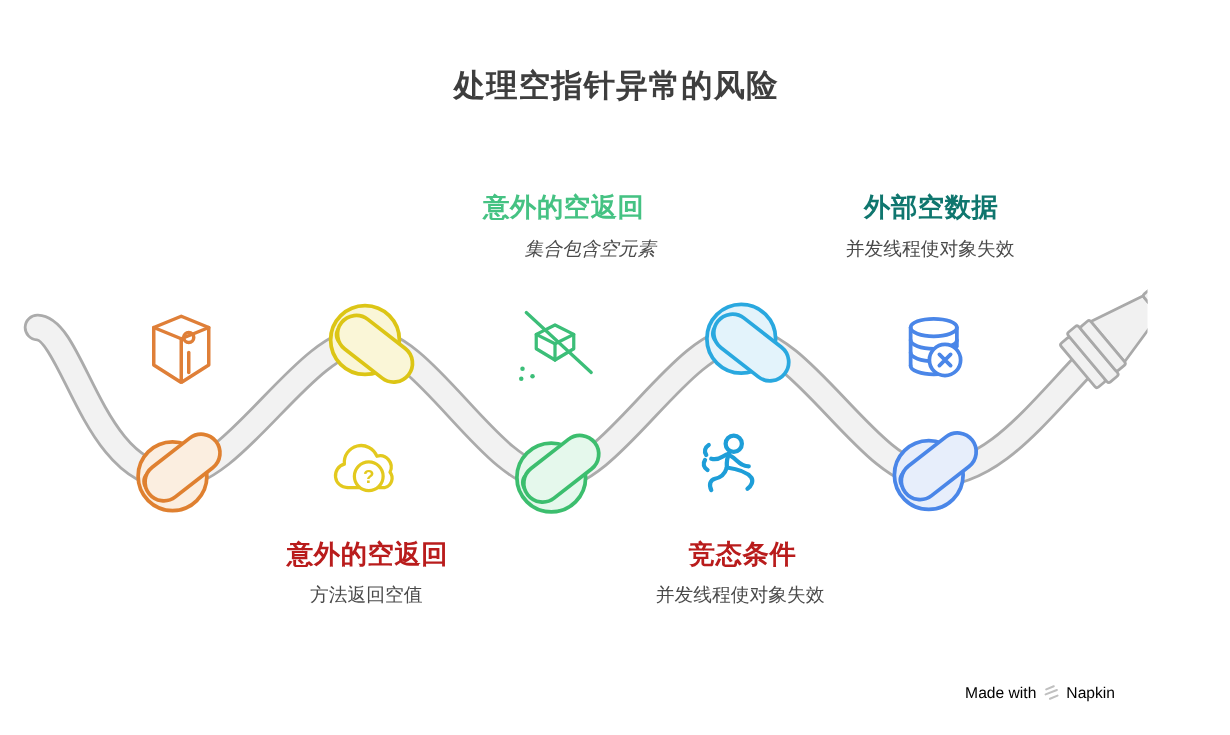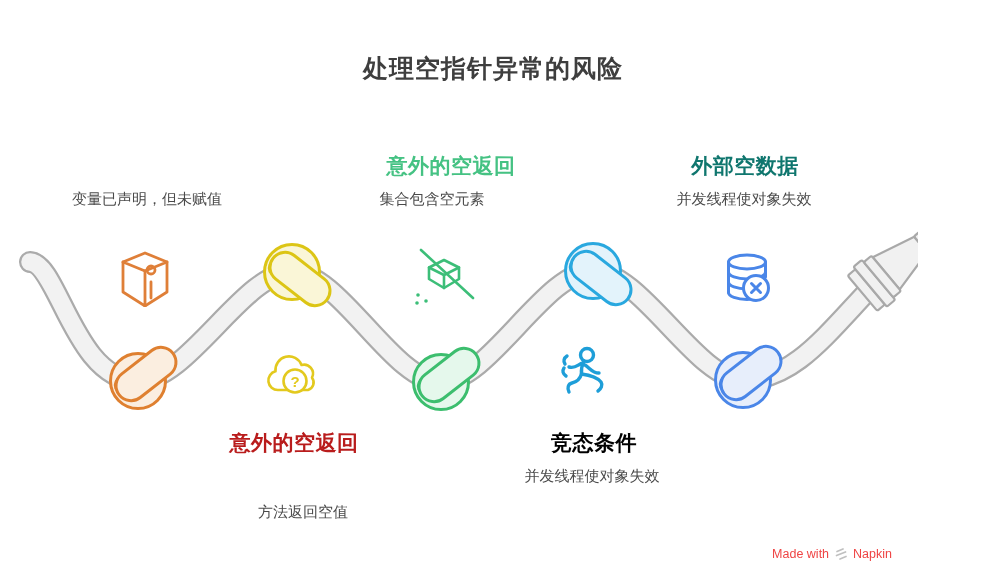--- a/index.html
+++ b/index.html
@@ -16,21 +16,21 @@
   .rope-outer{fill:none;stroke:var(--rope-s,#ABABAB);stroke-width:22;stroke-linecap:round;}
   .rope-inner{fill:none;stroke:var(--rope-f,#F2F2F2);stroke-width:17.5;stroke-linecap:round;}
   
   .knot .k-ring{fill:var(--kf,#eee);stroke:var(--kc,#999);stroke-width:3;}
   .knot .k-hole{fill:#fff;stroke:var(--kc,#999);stroke-width:2.5;}
   .knot .k-cap{fill:var(--kf,#eee);stroke:var(--kc,#999);stroke-width:3;}
   
   .nozzle-part{fill:#F1F1F1;stroke:#A9A9A9;stroke-width:2.2;stroke-linejoin:round;}
   .drop{fill:#FCFCFC;stroke:#ABABAB;stroke-width:2;}
   .footer{position:absolute;top:547px;right:26px;display:flex;align-items:center;gap:5px;
-          font-size:12.5px;color:#ef4444;}
+          font-size:12.5px;color:#000000;}
   .stroke-icon{fill:none;stroke:currentColor;stroke-linecap:round;stroke-linejoin:round;}
 </style>
 </head>
 <body>
 
 <div class="canvas">
 
   <svg class="bg-svg" width="984" height="588" viewBox="0 0 984 588" style="--rope-f: #F2F2F2; --rope-s: #ABABAB;">
     <path class="rope-outer" d="M 30 262 C 58 263, 75 381, 138 381 C 188 381, 244 272, 292 272
              C 340 272, 393 382, 441 382 C 489 382, 545 271, 593 271
@@ -70,50 +70,49 @@
       <rect class="nozzle-part" x="-2" y="-23" width="10" height="46" rx="2"></rect>
       <rect class="nozzle-part" x="8" y="-26" width="11" height="52" rx="2"></rect>
       <rect class="nozzle-part" x="19" y="-23" width="10" height="46" rx="2"></rect>
       <rect class="nozzle-part" x="74" y="-10.5" width="15" height="21" rx="2"></rect>
     </g>
     <path class="drop" d="M932,245 C935.5,250 938,253 938,256.5 A6,6 0 1 1 926,256.5 C926,253 928.5,250 932,245 Z"></path>
   </svg>
 
   <div class="main-title">处理空指针异常的风险</div>
 
-  <div class="i-sub" style="left:147px;top:190px;">变量已声明，但未赋值</div>
   <svg class="icon stroke-icon" style="left: 117px; top: 249px; color: rgb(223, 127, 56);" width="56" height="58" viewBox="0 0 56 58" stroke-width="2.8">
     <path d="M28,4 L50,13 L28,22 L6,13 Z"></path>
     <path d="M6,13 L6,43 L28,57 L28,22"></path>
     <path d="M50,13 L50,43 L28,57"></path>
     <circle cx="34" cy="21" r="4"></circle>
     <path d="M34,33 L34,49"></path>
   </svg>
 
   <div class="i-title" style="left: 294px; top: 429px; color: #b91c1c;">意外的空返回</div>
-  <div class="i-sub" style="left:303px;top:467px;margin-top:36px;">方法返回空值</div>
+  <div class="i-sub" style="left:293px;top:467px;">方法返回空值</div>
   <svg class="icon stroke-icon" style="left: 266px; top: 350px; color: rgb(227, 201, 30);" width="58" height="50" viewBox="0 0 58 50" stroke-width="2.6">
     <path d="M12,40 a9.5,9.5 0 0 1 -2.5,-18.7 a13.5,13.5 0 0 1 26,-6.3 a9,9 0 0 1 10.5,12.7 a7.8,7.8 0 0 1 -4,12.3 L12,40"></path>
     <circle cx="29" cy="31" r="11.5" fill="#ffffff"></circle>
     <text x="29" y="36.5" text-anchor="middle" font-size="15" font-weight="bold" fill="currentColor" stroke="none">?</text>
   </svg>
 
   <div class="i-title" style="left: 451px; top: 152px; color: rgb(69, 194, 131);">意外的空返回</div>
-  <div class="i-sub" style="left:432px;top:190px;">集合包含空元素</div>
+  <div class="i-sub" style="left:472px;top:190px;font-style:italic;">集合包含空元素</div>
   <svg class="icon stroke-icon" style="left: 414px; top: 248px; color: rgb(60, 190, 120);" width="62" height="58" viewBox="0 0 62 58" stroke-width="2.6">
     <path d="M30,12 L45,19.5 L30,27 L15,19.5 Z"></path>
     <path d="M15,19.5 L15,31 L30,40 L30,27"></path>
     <path d="M45,19.5 L45,31 L30,40"></path>
     <path d="M7,2 L59,50"></path>
     <circle cx="4" cy="47" r="1.8" fill="currentColor" stroke="none"></circle>
     <circle cx="12" cy="53" r="1.8" fill="currentColor" stroke="none"></circle>
     <circle cx="3" cy="55" r="1.8" fill="currentColor" stroke="none"></circle>
   </svg>
 
-  <div class="i-title" style="left: 594px; top: 429px; color: #000000; text-align: center;">竞态条件</div>
+  <div class="i-title" style="left: 594px; top: 429px; color: #b91c1c; text-align: center;">竞态条件</div>
   <div class="i-sub" style="left:592px;top:467px;">并发线程使对象失效</div>
   <svg class="icon stroke-icon" style="left: 560px; top: 344px; color: rgb(30, 158, 216);" width="60" height="58" viewBox="0 0 60 58" stroke-width="3.4">
     <circle cx="27" cy="11" r="6.5"></circle>
     <path d="M24,17 C22,21 21,25 21.5,30"></path>
     <path d="M23,19 C18,20 16,25 9,23"></path>
     <path d="M25,21 C30,24 32,29 39,29"></path>
     <path d="M21.5,30 C29,31 37,33 41,38 C43,41 41,45 38,47"></path>
     <path d="M21.5,30 C20,35 17,38 12,39 C8,40 7,44 9,48"></path>
     <path d="M7,12 c-3,2 -4,5 -2,8"></path>
     <path d="M4,24 c-2,3 -1,6 2,8"></path>

